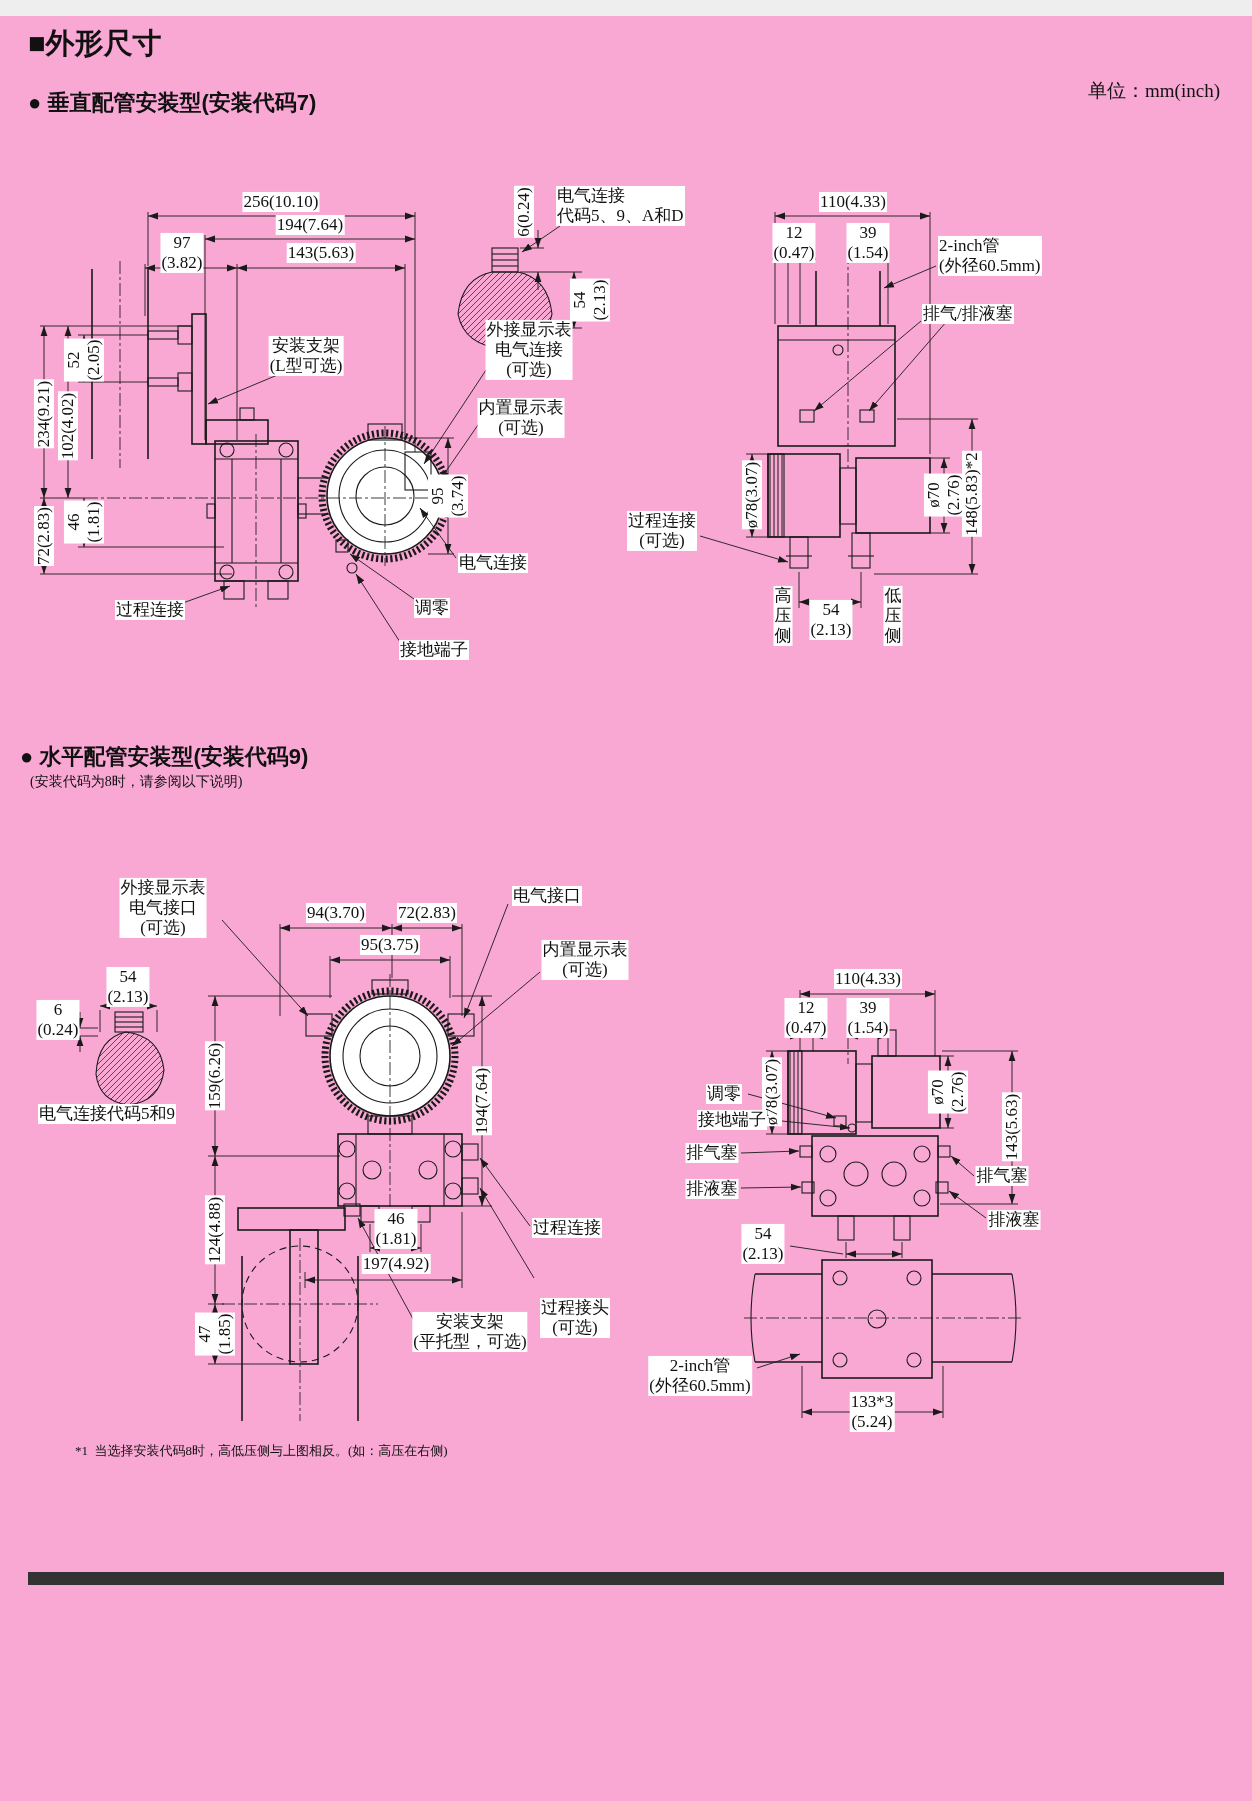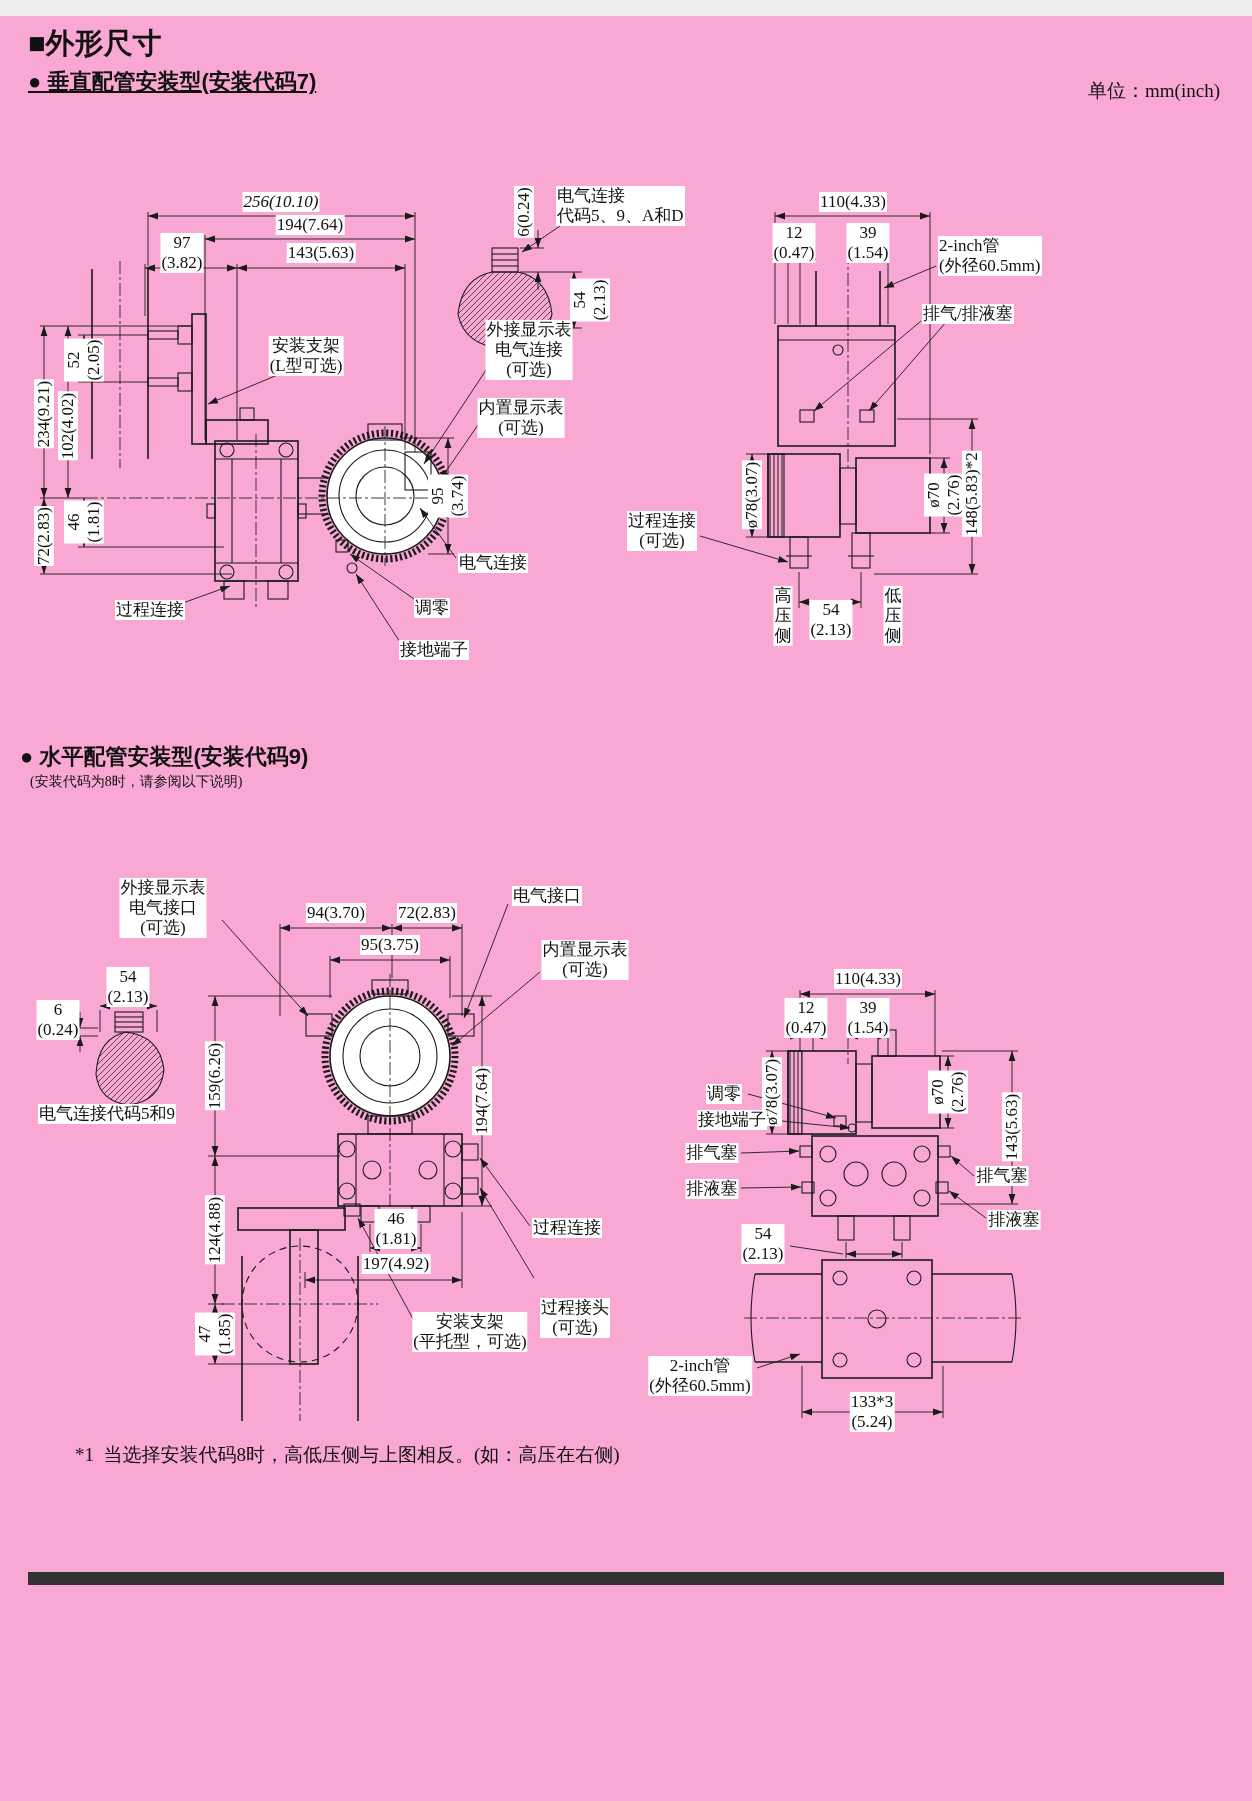--- a/index.html
+++ b/index.html
@@ -4,21 +4,21 @@
 <style>
   * { margin:0; padding:0; box-sizing:border-box; }
   html,body { background:#eee; }
   .page { position:relative; width:1252px; height:1801px; background:#f9a8d4;
           font-family:"Liberation Serif", serif; color:#111; overflow:hidden; margin:16px auto; }
   .title { position:absolute; left:28px; top:8px; font-family:"Liberation Sans",sans-serif;
            font-weight:bold; font-size:29px; }
   .h2 { position:absolute; font-family:"Liberation Sans",sans-serif; font-weight:bold; font-size:22px; }
   .sub { position:absolute; font-size:14px; }
   .unit { position:absolute; right:32px; top:62px; font-size:19px; }
-  .fn { position:absolute; font-size:19px; white-space:pre;text-align:right; }
+  .fn { position:absolute; font-size:13px; white-space:pre;text-align:right; }
   .bar { position:absolute; left:28px; right:28px; top:1556px; height:13px; background:#333; }
   .lb { position:absolute; font-size:17px; line-height:1.18; text-align:center; white-space:pre-line;
         transform:translate(-50%,-50%); background:#fff; padding:0 1px; z-index:3; }
   .lb.al { transform:translate(0,-50%); text-align:left; }
   .lb.rot { transform:translate(-50%,-50%) rotate(-90deg); }
   svg.lw { position:absolute; left:0; top:0; z-index:1; }
   .lw .o   { stroke-width:1.6; }
   .lw .dim { stroke-width:0.9; }
   .lw .cl  { stroke-width:0.85; stroke-dasharray:13 3 3 3; }
   .lw .dash{ stroke-dasharray:7 5; }
@@ -340,24 +340,24 @@
       <line class="dim" x1="986" y1="1202" x2="949" y2="1175" marker-end="url(#ar)"></line>
       <line class="dim" x1="757" y1="1352" x2="800" y2="1338" marker-end="url(#ar)"></line>
 
       <line class="dim" x1="802" y1="1350" x2="802" y2="1402"></line>
       <line class="dim" x1="943" y1="1350" x2="943" y2="1402"></line>
       <line class="dim" x1="802" y1="1396" x2="943" y2="1396" marker-start="url(#ar)" marker-end="url(#ar)"></line>
     </g>
   </svg>
 
   <div class="title">■外形尺寸</div>
-  <div class="h2" style="left:28px; top:51px;text-decoration:underline;">● 垂直配管安装型(安装代码7)</div>
+  <div class="h2" style="left:28px; top:72px;">● 垂直配管安装型(安装代码7)</div>
   <div class="unit">单位：mm(inch)</div>
 
-  <span class="lb" style="left:281px; top:186px;font-style:italic;">256(10.10)</span>
+  <span class="lb" style="left:281px; top:186px;">256(10.10)</span>
   <span class="lb" style="left:310px; top:209px;">194(7.64)</span>
   <span class="lb" style="left:182px; top:237px;">97
 (3.82)</span>
   <span class="lb" style="left:321px; top:237px;">143(5.63)</span>
   <span class="lb rot" style="left:84px; top:344px;">52
 (2.05)</span>
   <span class="lb rot" style="left:44px; top:398px;">234(9.21)</span>
   <span class="lb rot" style="left:68px; top:410px;">102(4.02)</span>
   <span class="lb rot" style="left:84px; top:506px;">46
 (1.81)</span>

